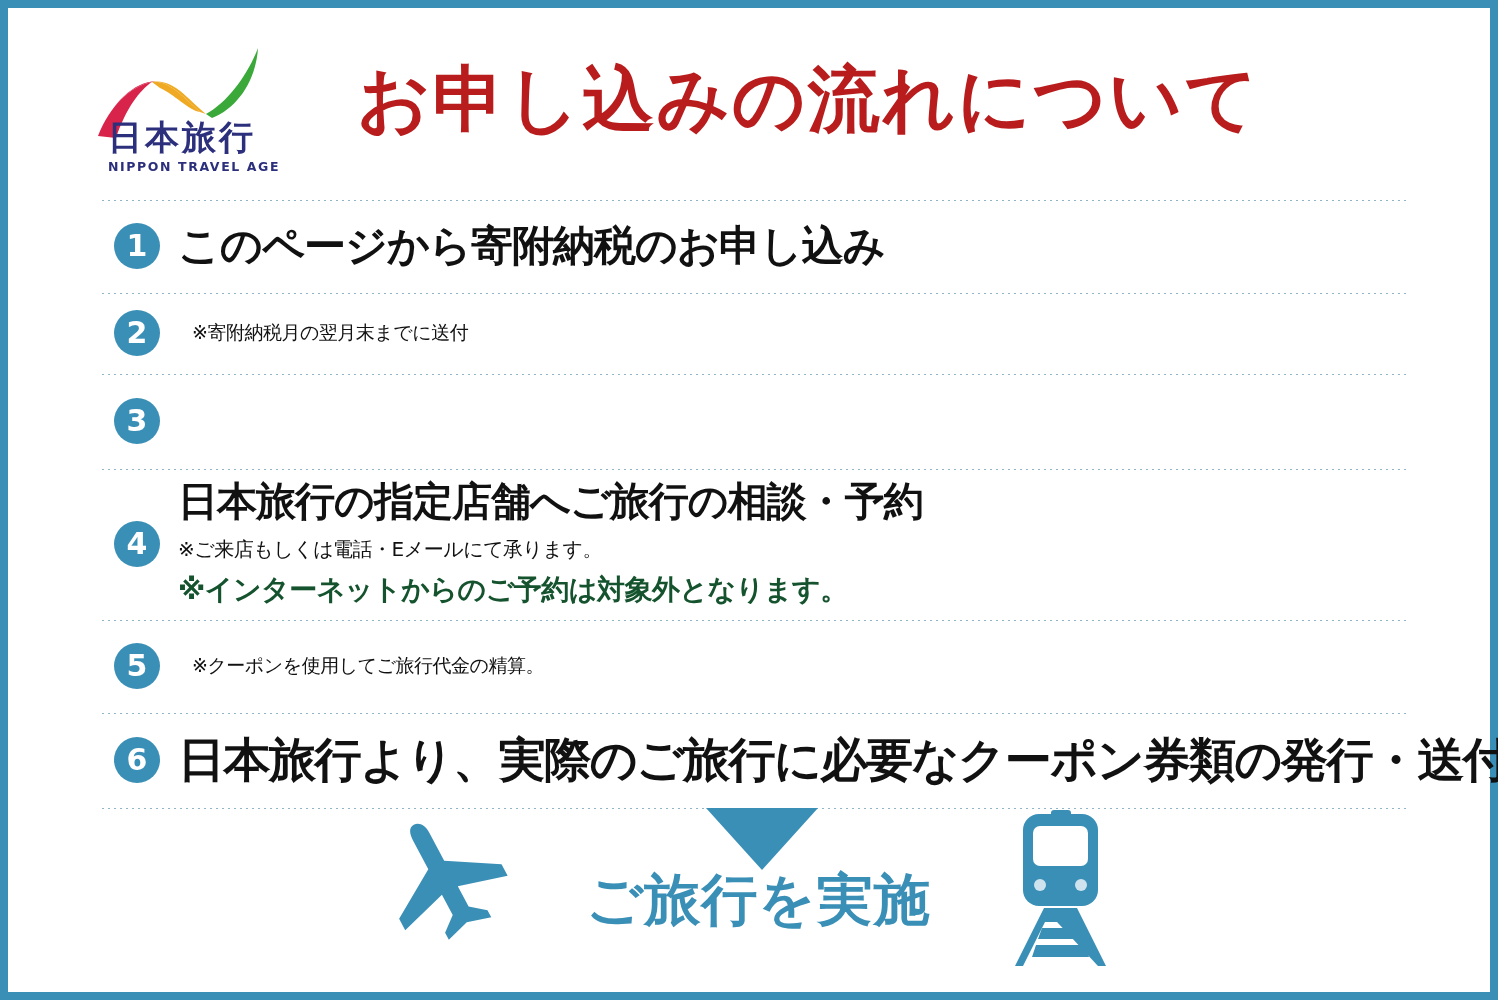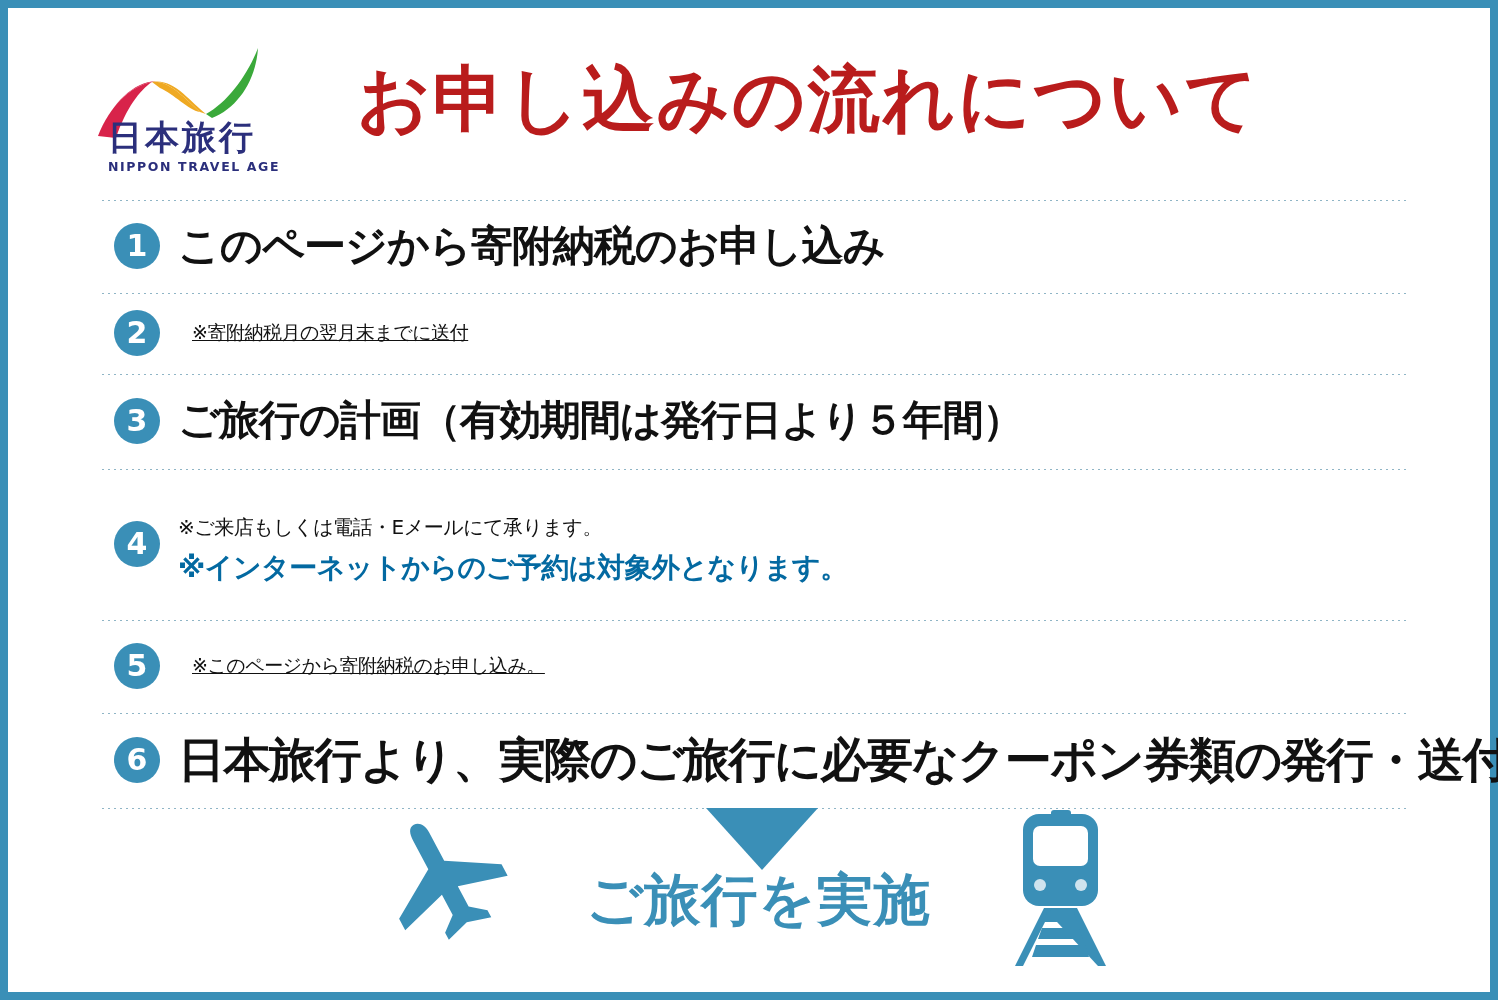--- a/index.html
+++ b/index.html
@@ -81,33 +81,32 @@
   }
   .big.t3{font-size:41px;}
   .big.t6{font-size:47px;letter-spacing:-1.5px;}
   .note{
     font-size:19px;
     font-weight:400;
     color:#111111;
     margin-left:14px;
     letter-spacing:-0.5px;
     white-space:nowrap;
-    text-decoration:underline;
   }
   .subnote{
     font-size:20px;
     color:#111111;
     letter-spacing:-0.5px;
     white-space:nowrap;
     margin-top:12px;
   }
   .rednote{
     font-size:28px;
     font-weight:700;
-    color:#0369a1;
+    color:#14532d;
     letter-spacing:-0.5px;
     white-space:nowrap;
     margin-top:8px;
   }
   .r4 .big{font-size:40px;}
   
   .footer{
     position:absolute;left:0;bottom:4px;width:100%;height:190px;
   }
   .plane{position:absolute;left:372px;top:12px;}
@@ -167,44 +166,42 @@
           <div class="big">
             <span class="note">※寄附納税月の翌月末までに送付</span>
           </div>
         </div>
       </div>
 
       <div class="dotline"></div>
 
       <div class="row r3">
         <div class="num">3</div>
-        <div class="rowtext">
-          <div class="big t3">
-            <span>ご旅行の計画（有効期間は発行日より５年間）</span>
-          </div>
-        </div>
       </div>
 
       <div class="dotline"></div>
 
       <div class="row r4">
         <div class="num">4</div>
         <div class="rowtext">
+          <div class="big">
+            <span>日本旅行の指定店舗へご旅行の相談・予約</span>
+          </div>
           <div class="subnote">※ご来店もしくは電話・Eメールにて承ります。</div>
           <div class="rednote">※インターネットからのご予約は対象外となります。</div>
         </div>
       </div>
 
       <div class="dotline"></div>
 
       <div class="row r5">
         <div class="num">5</div>
         <div class="rowtext">
           <div class="big">
-            <span class="note">※このページから寄附納税のお申し込み。</span>
+            <span class="note">※クーポンを使用してご旅行代金の精算。</span>
           </div>
         </div>
       </div>
 
       <div class="dotline"></div>
 
       <div class="row r6">
         <div class="num">6</div>
         <div class="rowtext">
           <div class="big t6">

